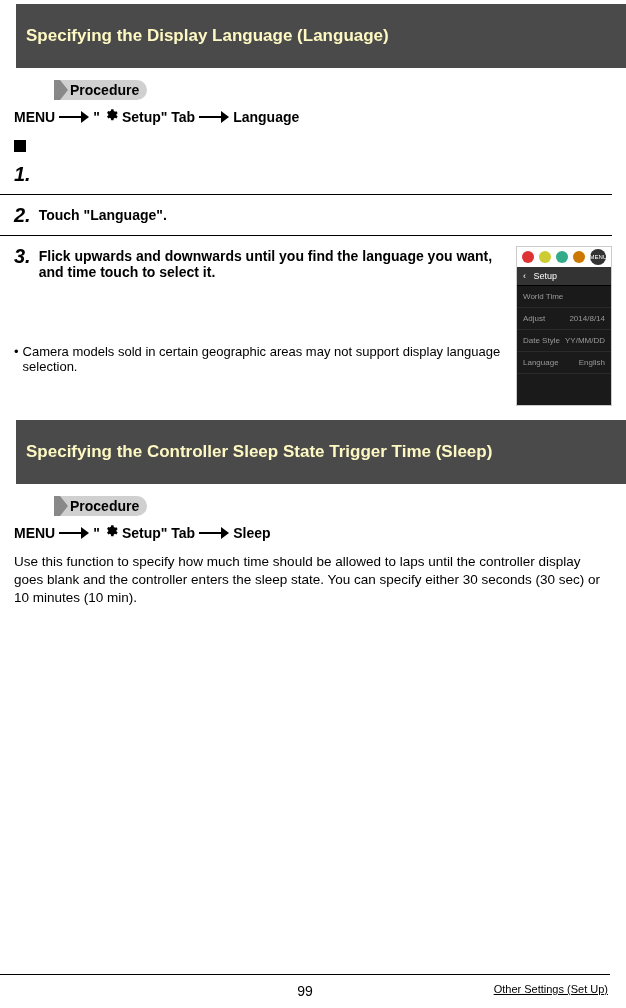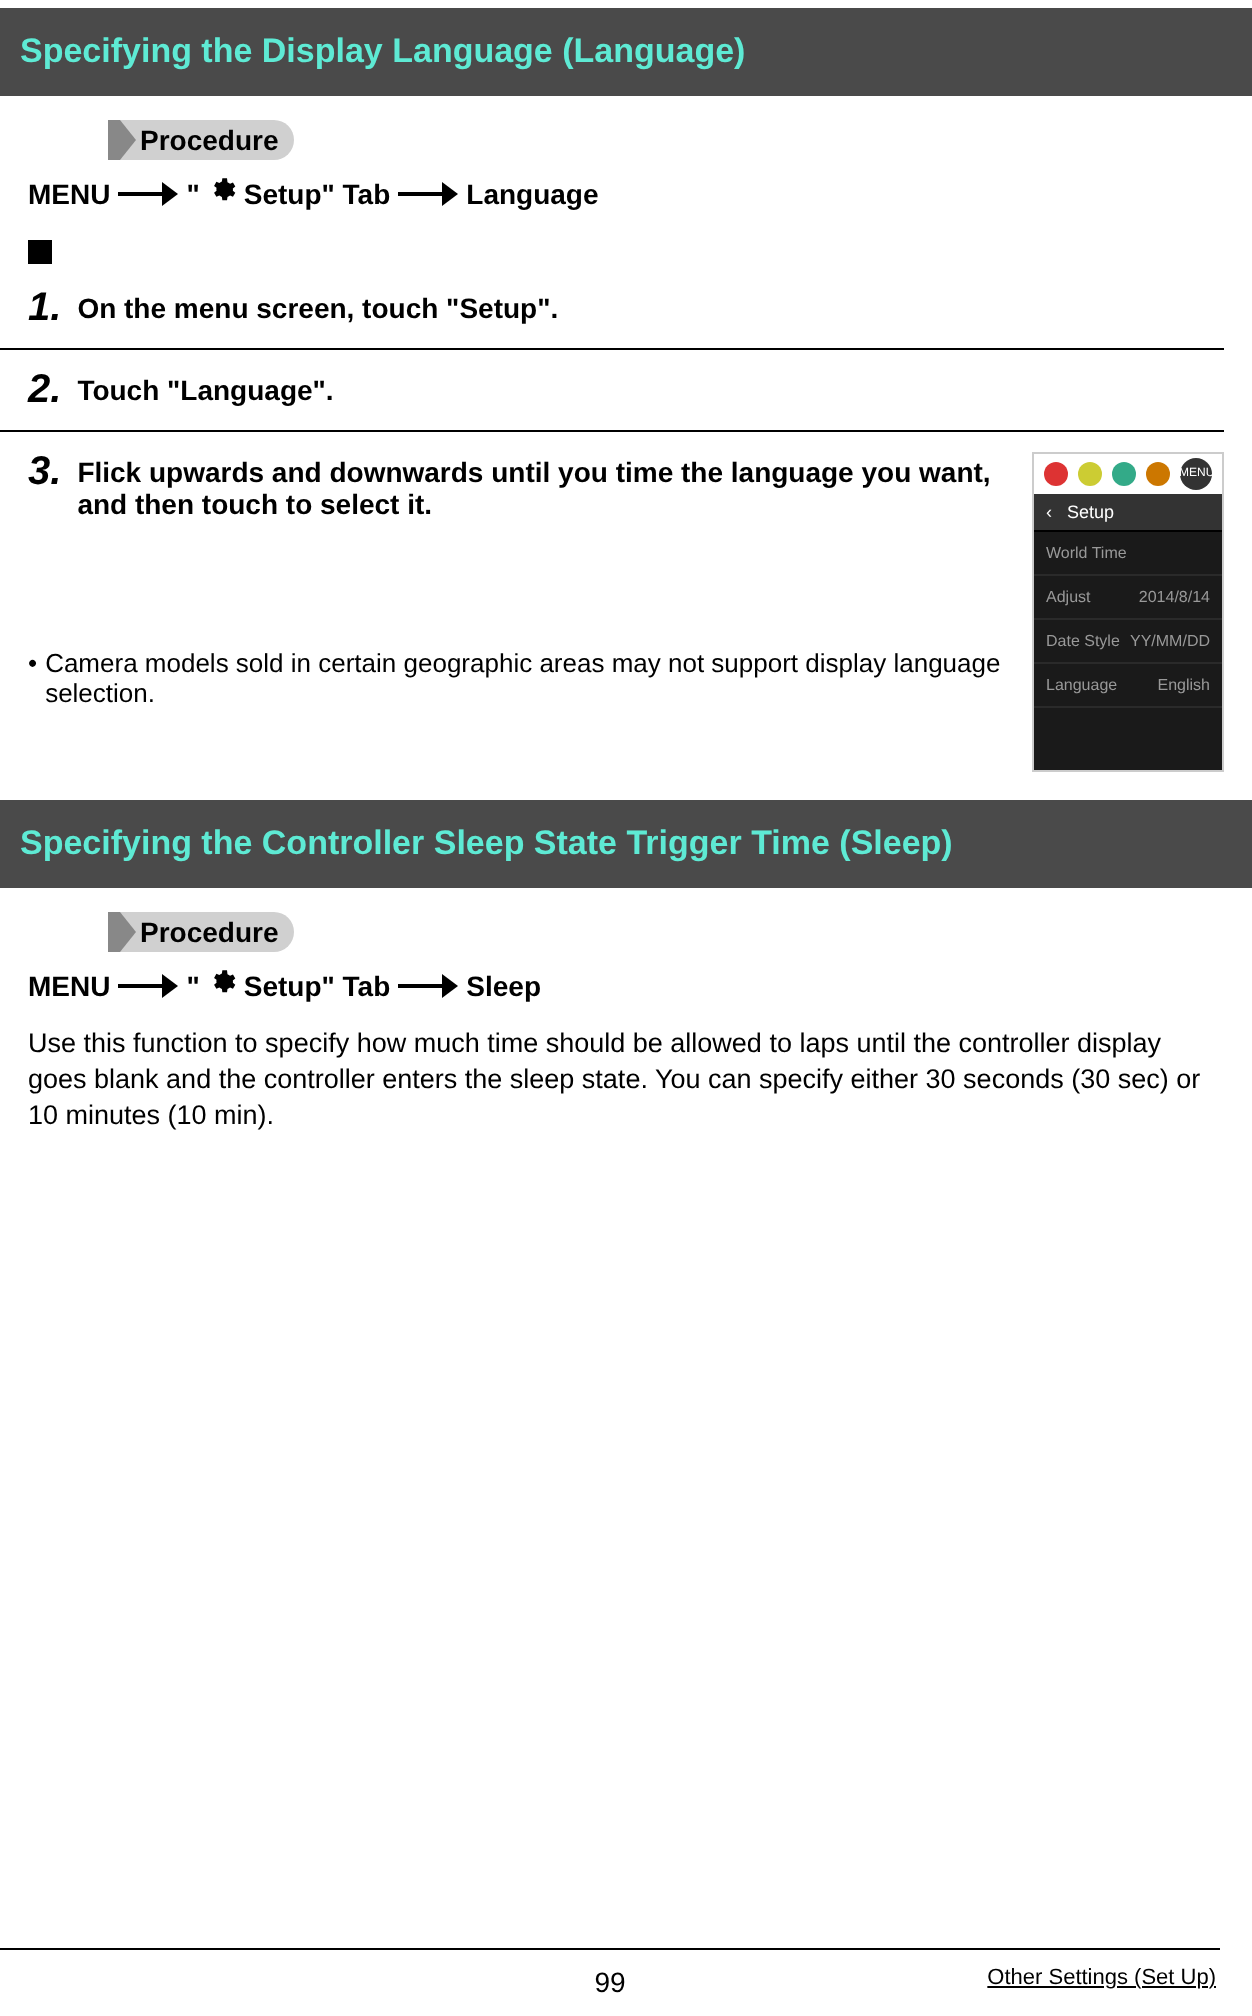--- a/index.html
+++ b/index.html
@@ -11,25 +11,26 @@
       font-family: Arial, Helvetica, sans-serif;
       width: 626px;
       height: 1008px;
       background: #fff;
       color: #000;
       position: relative;
       font-size: 14px;
     }
     .section-header {
       background: #4a4a4a;
-      color: #5eead4;
-      padding: 12px 10px;
+      color: #fef9c3;
+      padding: 22px 10px;
       font-size: 17px;
       font-weight: bold;
       margin-top: 4px;
+      margin-left: 16px;
     }
     .procedure-badge {
       display: inline-flex;
       align-items: center;
       margin: 12px 0 8px 14px;
       overflow: hidden;
       height: 20px;
       padding-left: 40px;
     }
     .procedure-badge .p-left {
@@ -243,35 +244,34 @@
   <span class="arrow-long"></span>
   <span>Language</span>
 </div>
 
 <div class="sub-step">
   <span class="black-sq"></span>
 </div>
 
 <div class="num-step">
   <span class="num">1.</span>
-  <span class="desc">On the menu screen, touch "Setup".</span>
 </div>
 <hr class="hr-line">
 
 <div class="num-step">
   <span class="num">2.</span>
   <span class="desc">Touch "Language".</span>
 </div>
 <hr class="hr-line">
 
 <div class="step3-row">
   <div class="step3-text">
     <div class="main">
       <span class="num" style="font-style:italic;font-weight:900;font-size:20px;margin-right:8px;line-height:20px;">3.</span>
-      <span style="font-weight:bold;font-size:14px;padding-top:2px;">Flick upwards and downwards until you time the language you want, and then touch to select it.</span>
+      <span style="font-weight:bold;font-size:14px;padding-top:2px;">Flick upwards and downwards until you find the language you want, and time touch to select it.</span>
     </div>
     <div class="note">
       <span>•</span>
       <span>Camera models sold in certain geographic areas may not support display language selection.</span>
     </div>
   </div>
 
   <div class="screenshot">
     <div class="ss-top">
       <span class="circ-icon" style="background:#d33"></span>

